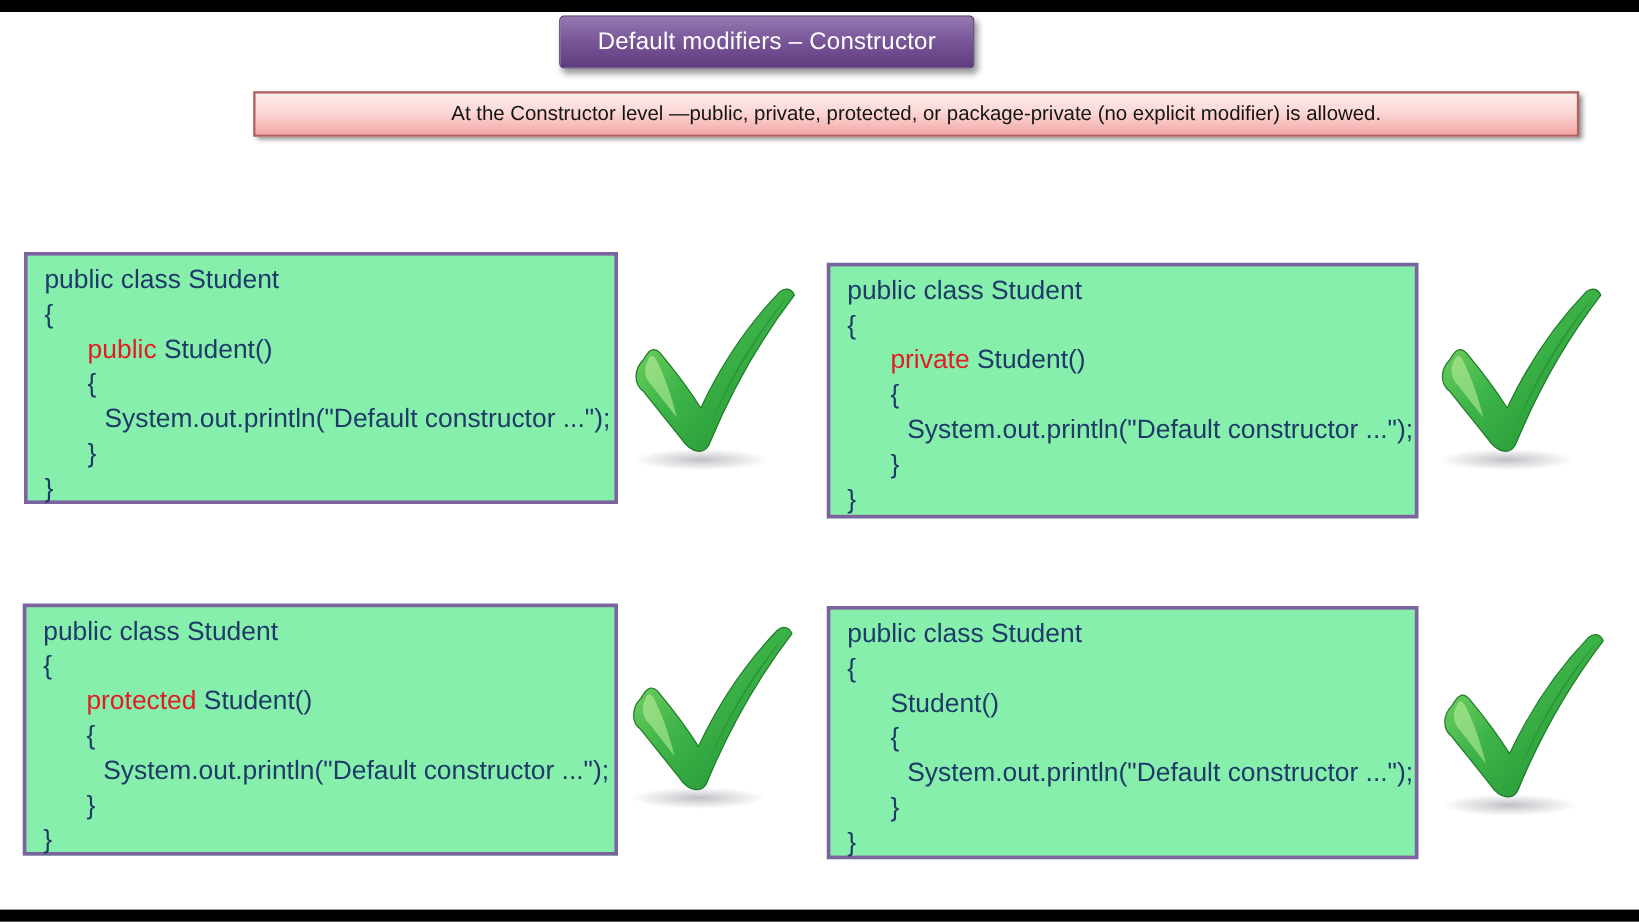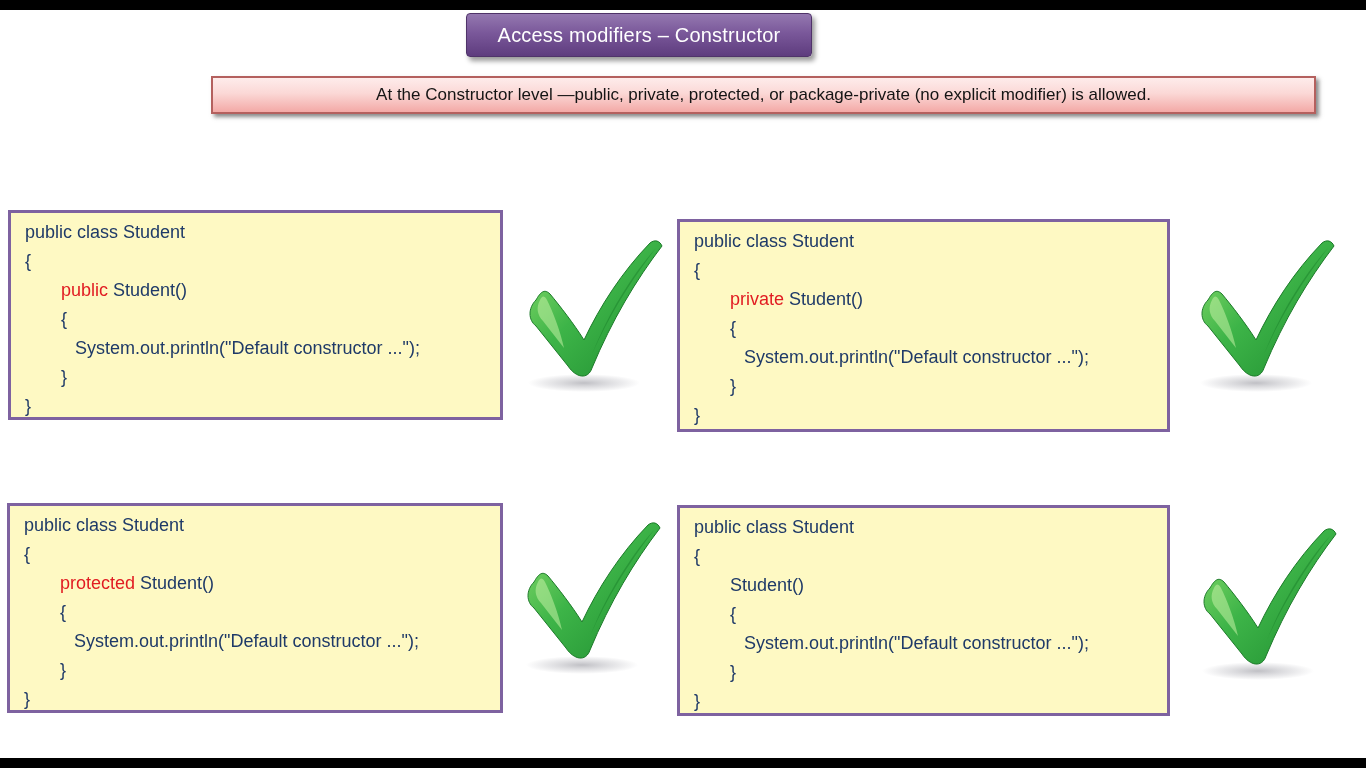--- a/index.html
+++ b/index.html
@@ -26,27 +26,28 @@
     position:absolute;left:211px;top:76px;width:1105px;height:38px;
     background:linear-gradient(180deg,#feeceb 0%,#fbd8d6 45%,#f3a9a6 100%);
     border:2px solid var(--note-border,#b4605e);
     box-shadow:3px 3px 4px rgba(40,40,40,0.55);
     display:flex;align-items:center;justify-content:center;box-sizing:border-box;
   }
   .note-box span{color:#141414;font-size:17px;}
 
   
   .code-box{
-    position:absolute;background:#fef9c3;
+    position:absolute;background:#86efac;
     border:3px solid var(--box-border,#7e62a0);
     box-sizing:border-box;
     padding:5px 0 0 14px;
-    font-size:18px;line-height:29px;
+    font-size:22px;line-height:29px;
     color:var(--code-navy,#1f3a68);
     white-space:pre;
+    margin-left:12px;
   }
   #box-tl{left:8px;  top:210px;width:495px;height:210px;}
   #box-tr{left:677px;top:219px;width:493px;height:213px;}
   #box-bl{left:7px;  top:503px;width:496px;height:210px;}
   #box-br{left:677px;top:505px;width:493px;height:211px;}
   .line{height:29px;}
   .line.ind1{padding-left:36px;}
   .line.ind2{padding-left:50px;}
   .tok{color:var(--code-navy,#1f3a68);}
   .tok-red{color:var(--modifier-red,#e11c22);}
@@ -59,21 +60,21 @@
   #check-br{left:1192px;top:524px;}
 </style>
 </head>
 <body>
 
 <div class="stage">
   <div class="letterbox top"></div>
   <div class="letterbox bottom"></div>
 
   <div class="title-banner">
-    <span>Access modifiers – Constructor</span>
+    <span>Default modifiers – Constructor</span>
   </div>
 
   <div class="note-box">
     <span>At the Constructor  level —public, private, protected, or package-private (no explicit modifier) is allowed.</span>
   </div>
 
   <div class="code-box" id="box-tl"><div class="line ind0"><span class="tok">public class Student</span></div><div class="line ind0"><span class="tok">{</span></div><div class="line ind1"><span class="tok-red">public</span><span class="tok"> Student()</span></div><div class="line ind1"><span class="tok">{</span></div><div class="line ind2"><span class="tok">System.out.println("Default constructor ...");</span></div><div class="line ind1"><span class="tok">}</span></div><div class="line ind0"><span class="tok">}</span></div></div>
   <div class="code-box" id="box-tr"><div class="line ind0"><span class="tok">public class Student</span></div><div class="line ind0"><span class="tok">{</span></div><div class="line ind1"><span class="tok-red">private</span><span class="tok"> Student()</span></div><div class="line ind1"><span class="tok">{</span></div><div class="line ind2"><span class="tok">System.out.println("Default constructor ...");</span></div><div class="line ind1"><span class="tok">}</span></div><div class="line ind0"><span class="tok">}</span></div></div>
   <div class="code-box" id="box-bl"><div class="line ind0"><span class="tok">public class Student</span></div><div class="line ind0"><span class="tok">{</span></div><div class="line ind1"><span class="tok-red">protected</span><span class="tok"> Student()</span></div><div class="line ind1"><span class="tok">{</span></div><div class="line ind2"><span class="tok">System.out.println("Default constructor ...");</span></div><div class="line ind1"><span class="tok">}</span></div><div class="line ind0"><span class="tok">}</span></div></div>
   <div class="code-box" id="box-br"><div class="line ind0"><span class="tok">public class Student</span></div><div class="line ind0"><span class="tok">{</span></div><div class="line ind1"><span class="tok">Student()</span></div><div class="line ind1"><span class="tok">{</span></div><div class="line ind2"><span class="tok">System.out.println("Default constructor ...");</span></div><div class="line ind1"><span class="tok">}</span></div><div class="line ind0"><span class="tok">}</span></div></div>

